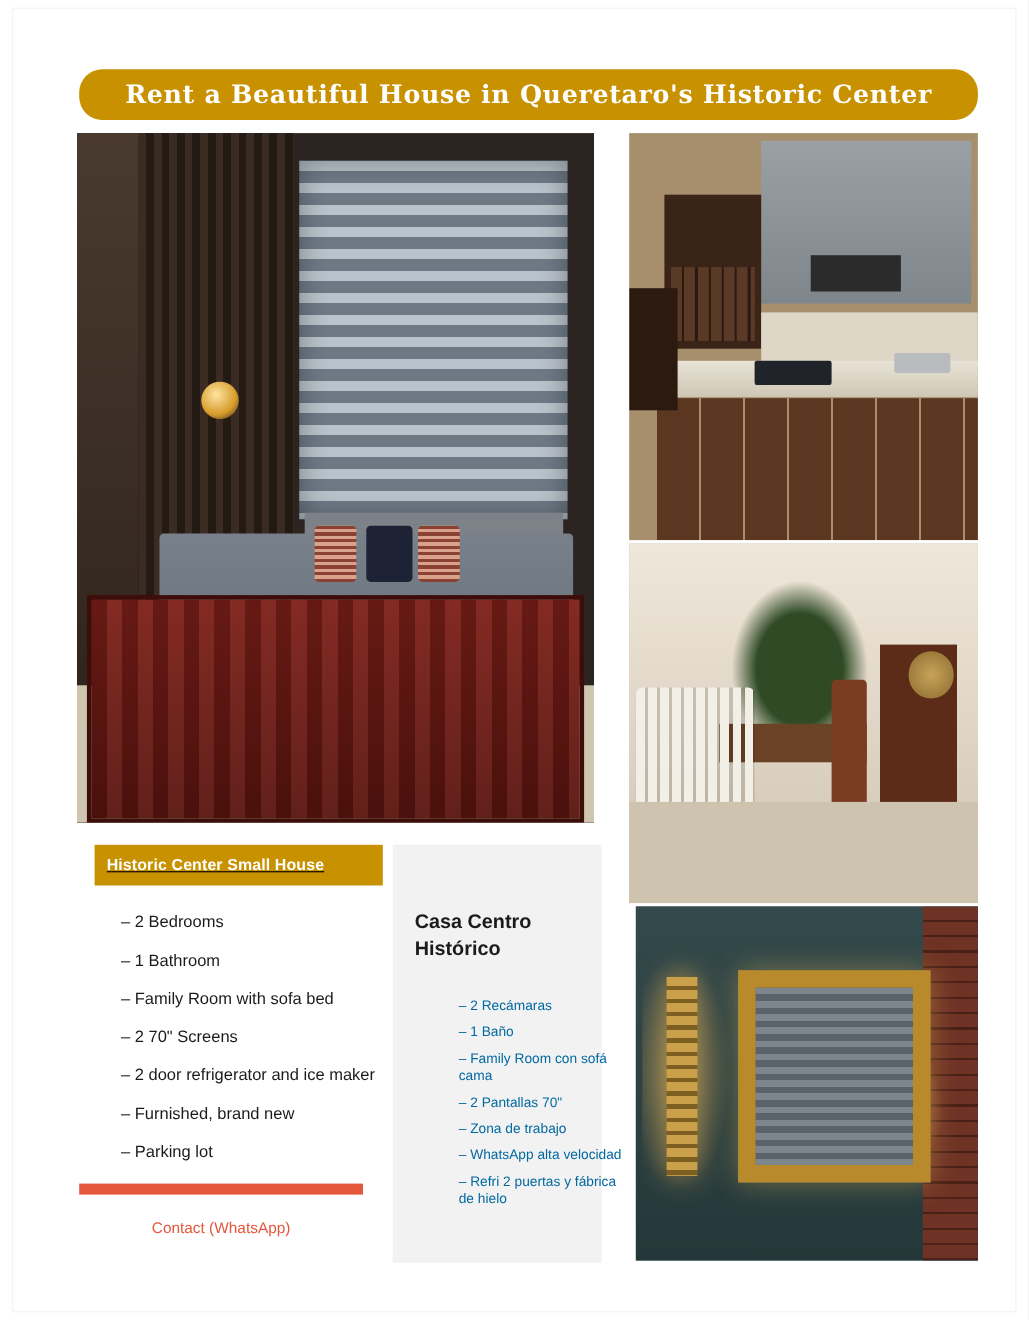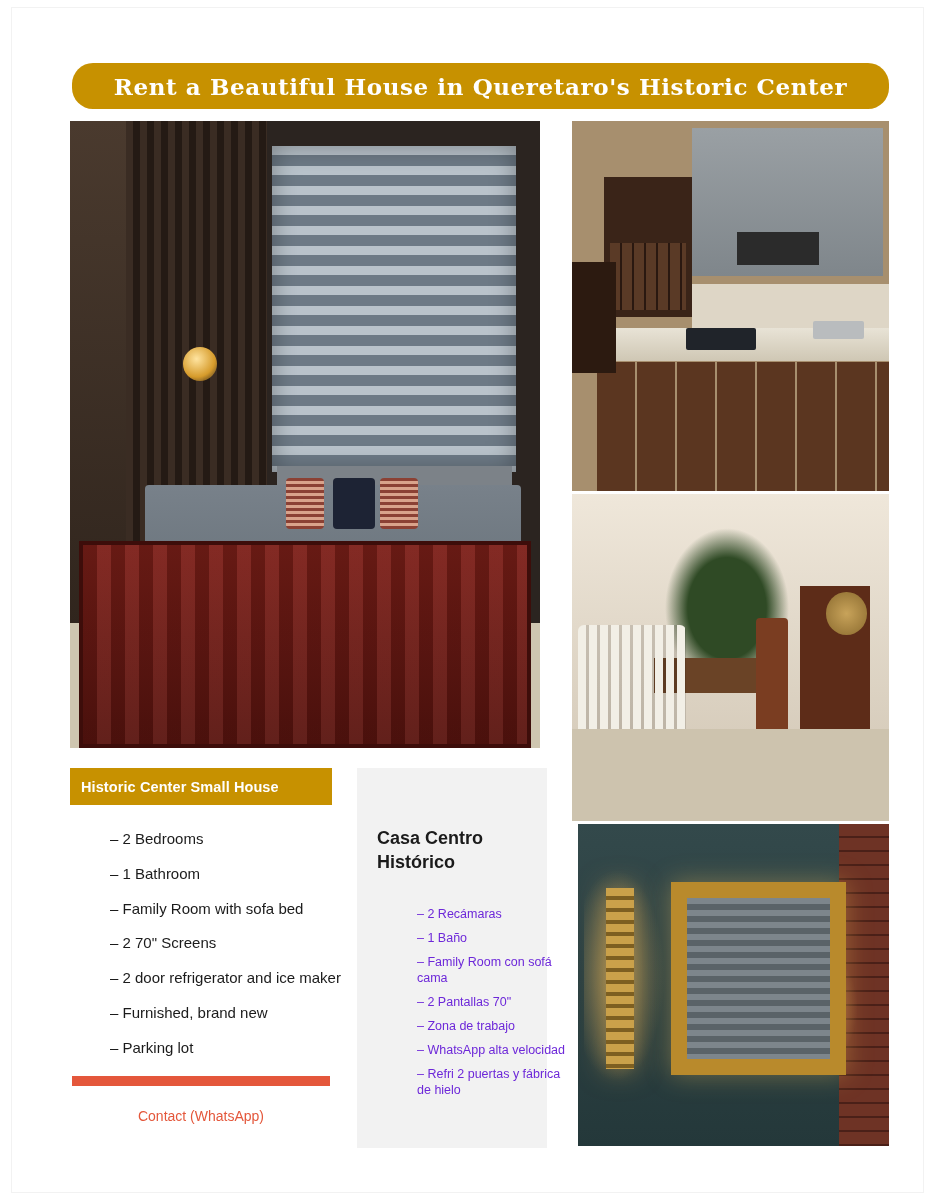--- a/index.html
+++ b/index.html
@@ -185,27 +185,28 @@
      background: repeating-linear-gradient(180deg,#caa14a 0 8px,#7d5f21 8px 12px);
      box-shadow: 0 0 28px rgba(255,190,80,.5); }
   .m-glow { position:absolute; left:2%; top:14%; width:26%; height:66%;
      background: radial-gradient(ellipse at 40% 50%, rgba(255,196,96,.45), rgba(255,196,96,0) 70%); }
   .m-glow2 { position:absolute; right:10%; top:40%; width:22%; height:34%;
      background: radial-gradient(ellipse at 50% 50%, rgba(255,196,96,.38), rgba(255,196,96,0) 70%); }
 
   
   .en-banner {
     position: absolute;
-    left: 58px;
+    left: 74px;
     top: 760px;
     width: 262px;
     height: 37px;
     background: #c79100;
     display: flex;
     align-items: center;
+    text-decoration: underline;
   }
   .en-banner .en-title {
     color: #ffffff;
     font-size: 14.5px;
     font-weight: bold;
     padding-left: 11px;
     letter-spacing: .1px;
   }
   .en-list {
     position: absolute;
@@ -261,21 +262,21 @@
   }
   .es-list {
     position: absolute;
     left: 365px;
     top: 882px;
     width: 152px;
   }
   .es-list li {
     list-style: none;
     font-size: 12.5px;
-    color: #6d28d9;
+    color: #0369a1;
     margin: 0 0 8px 0;
     line-height: 1.28;
   }
 </style>
 </head>
 <body>
 
 <div class="page">
   <div class="sheet">
 

